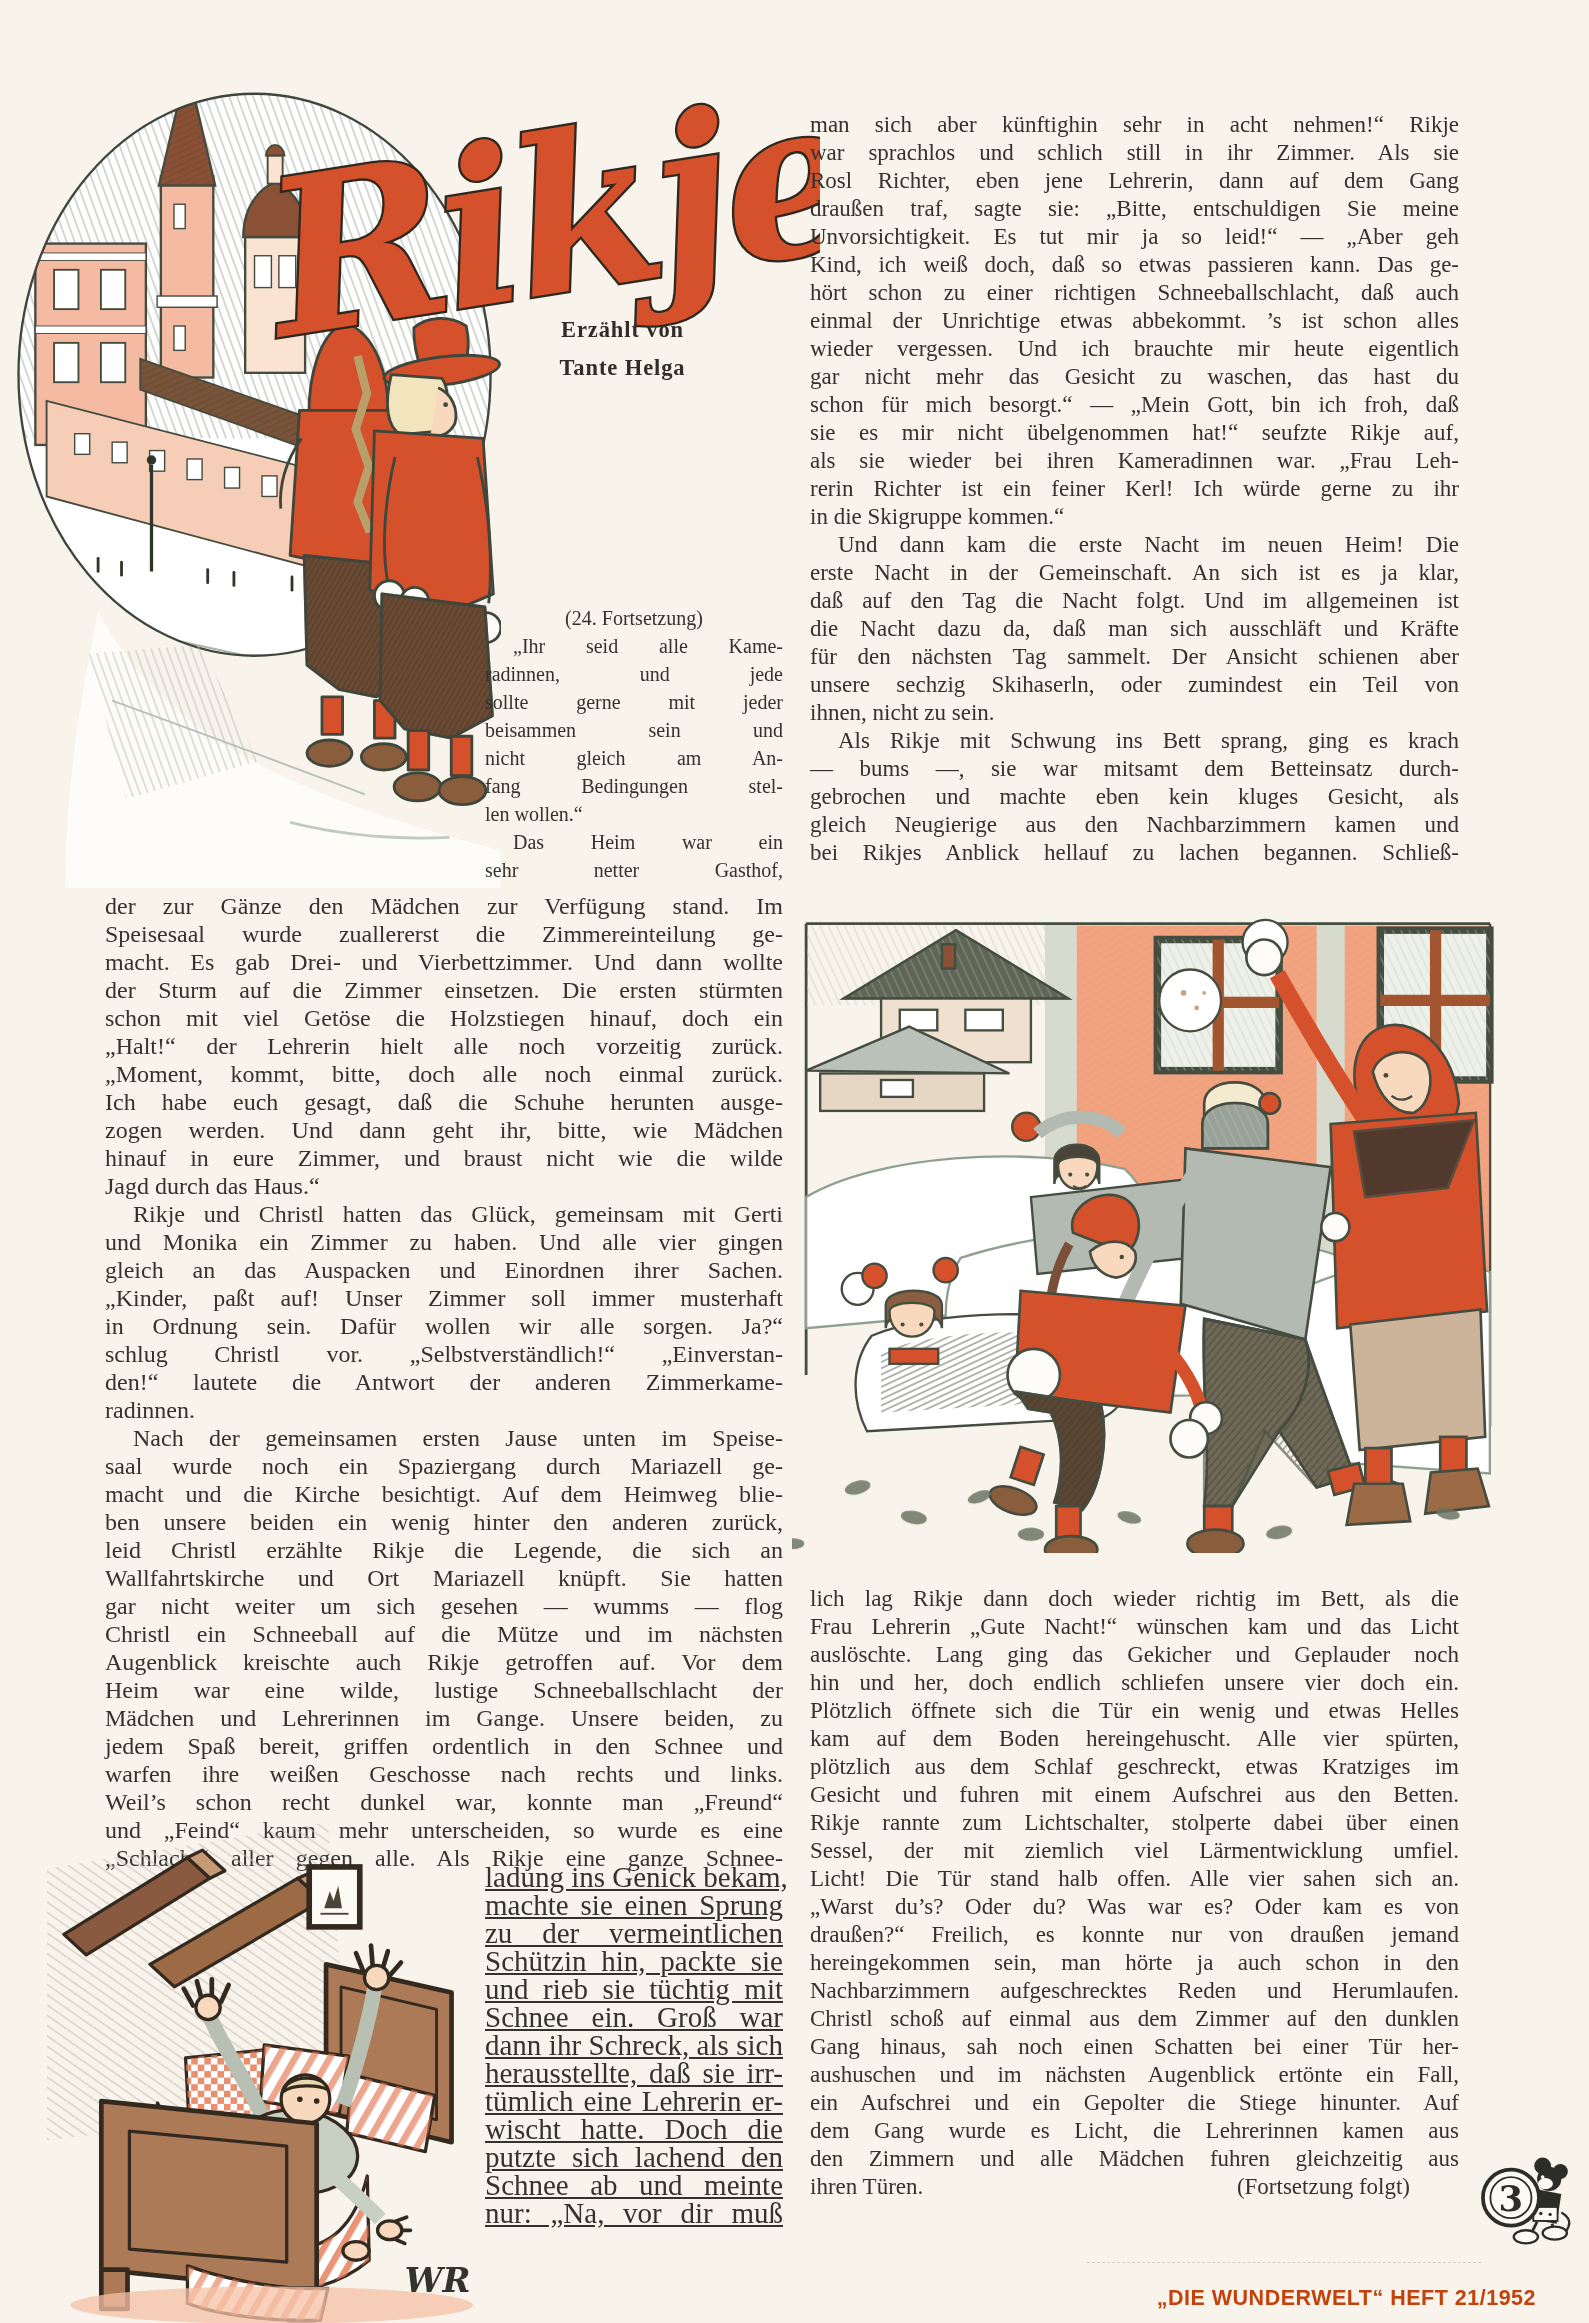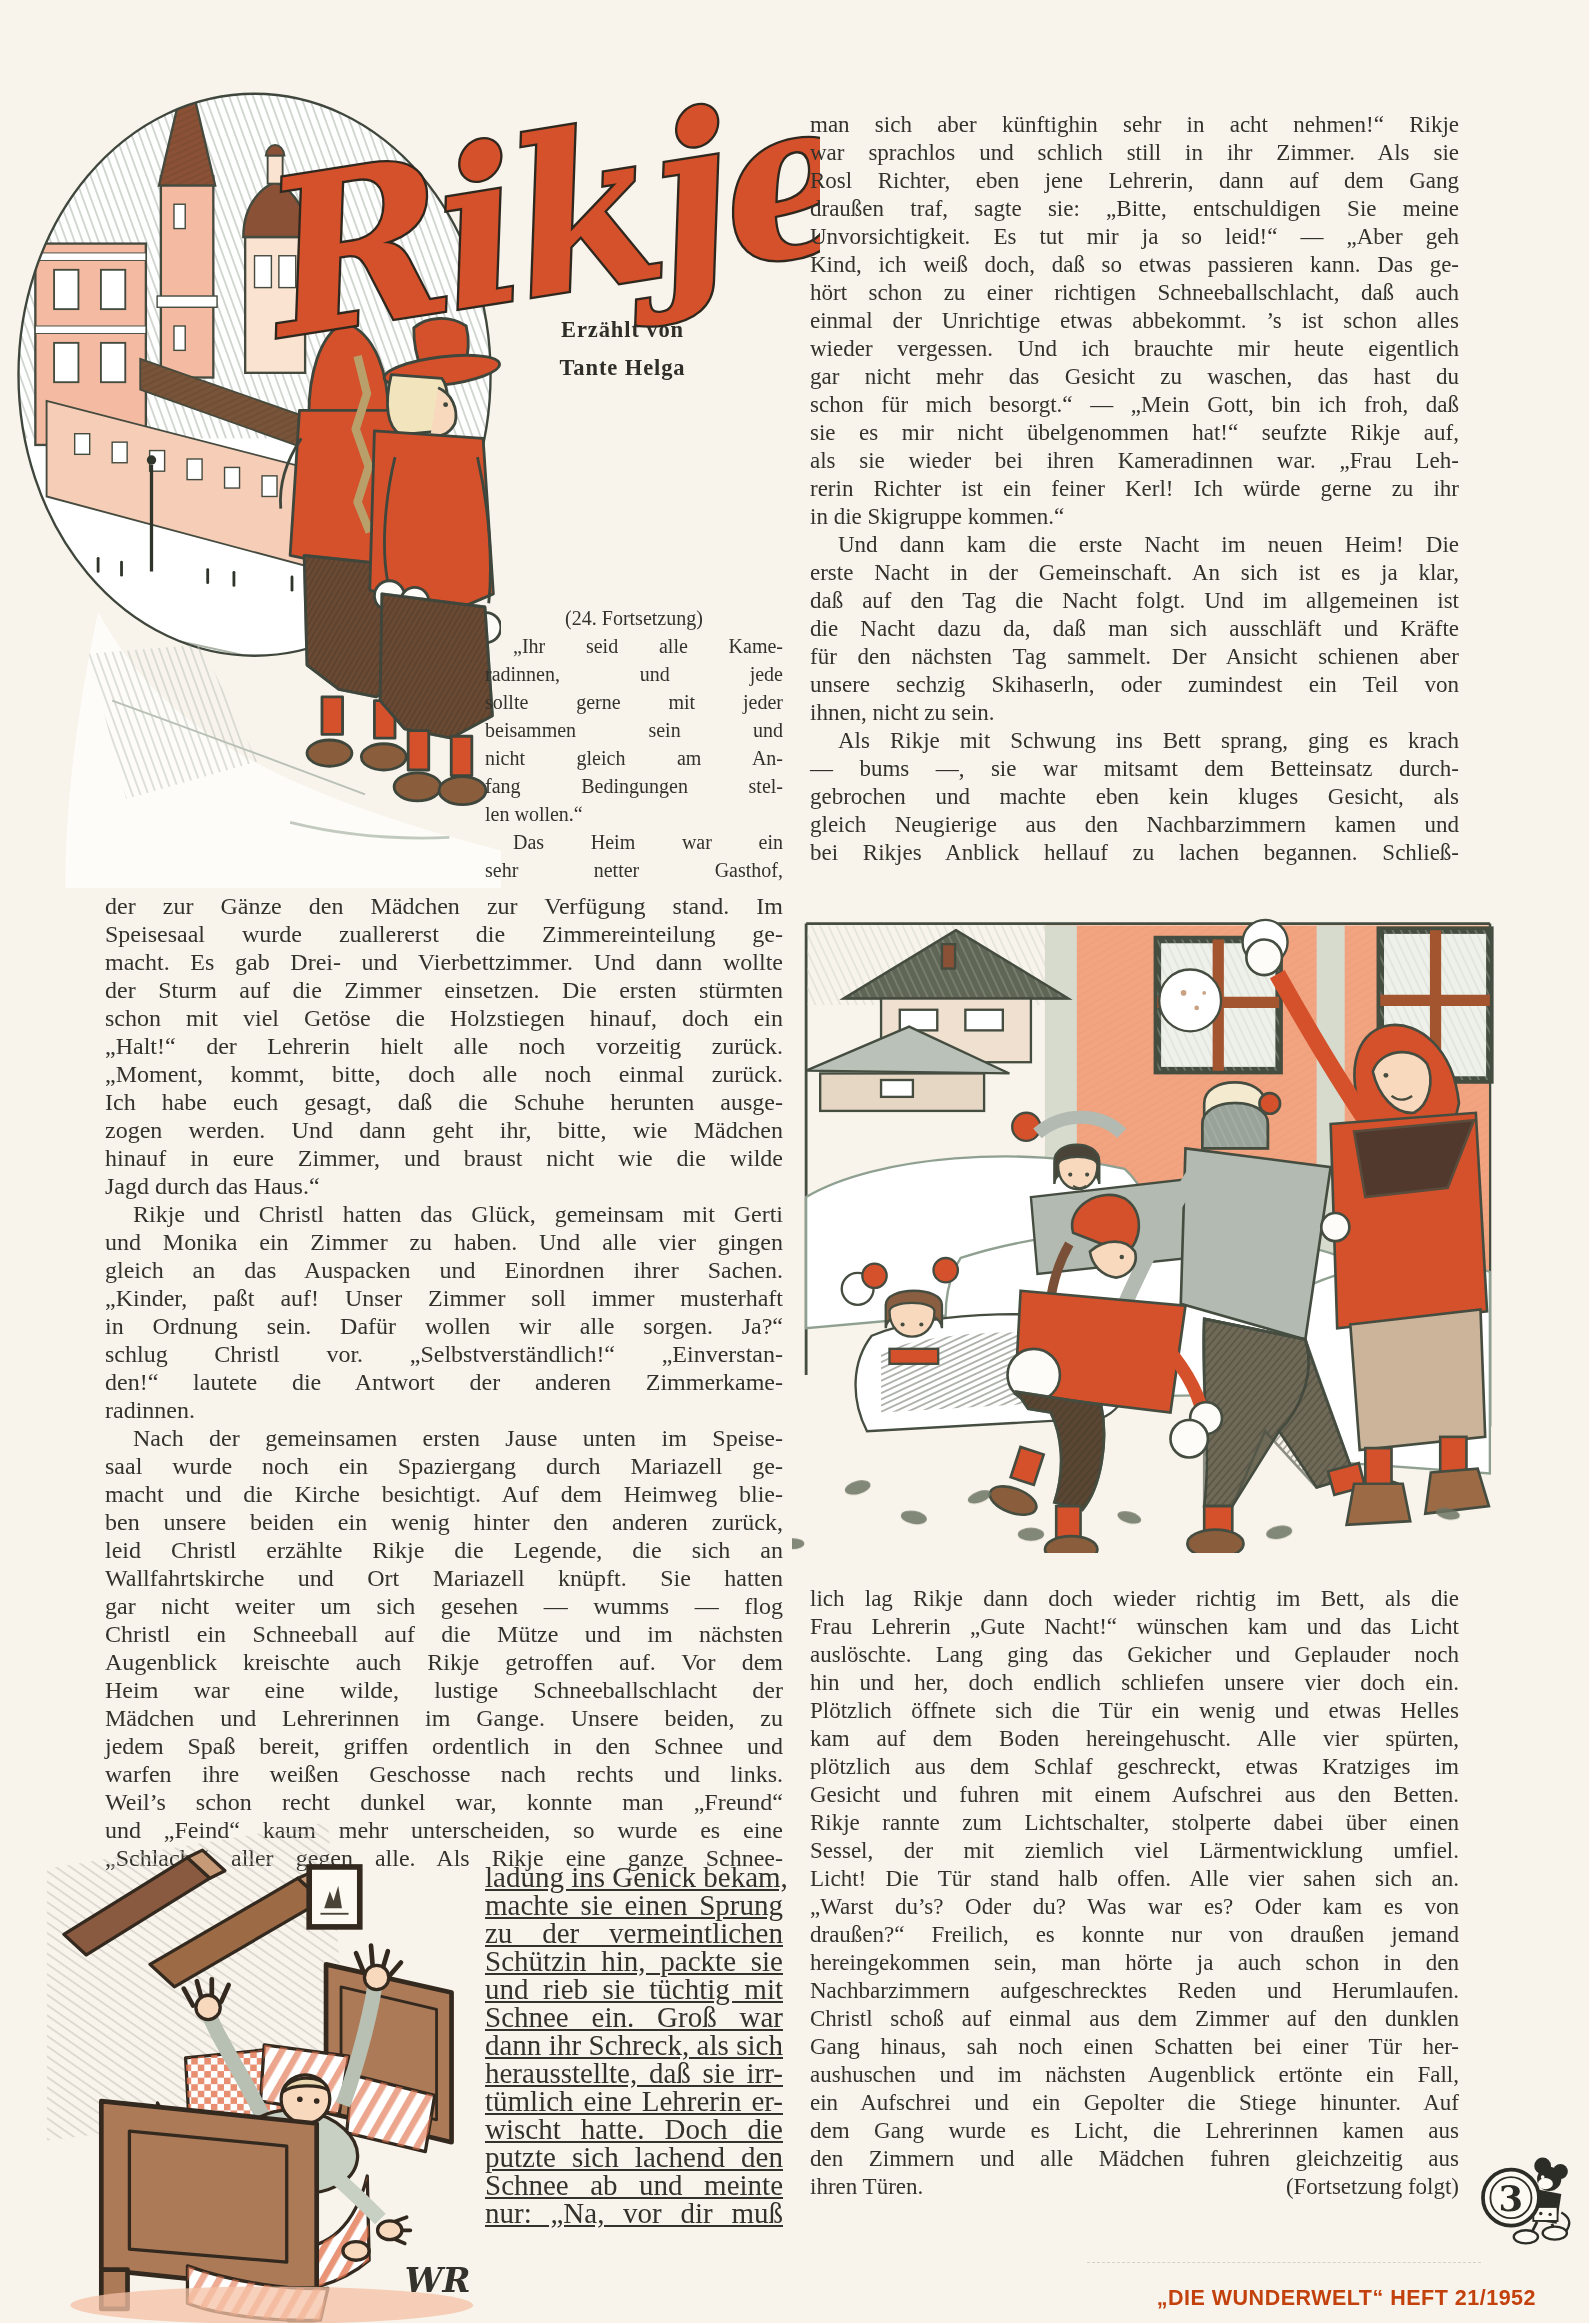--- a/index.html
+++ b/index.html
@@ -5,21 +5,21 @@
   html,body{margin:0;padding:0;background:#e8e4da;}
   .page{position:relative;width:1589px;height:2324px;background:#f8f4ec;overflow:hidden;
         font-family:"Liberation Serif",serif;color:#33322c;}
   .abs{position:absolute;}
   
   .tl{white-space:nowrap;text-align:justify;text-align-last:justify;text-justify:inter-word;}
   .tl.l{text-align-last:left;}
   .tl.c{text-align:center;text-align-last:center;}
   .tl.f{text-indent:28px;}
   .tl.s{display:flex;justify-content:space-between;white-space:normal;}
-  .tl.s .tail{}
+  .tl.s .tail{margin-right:49px;}
   
   .narrow-top   {left:485px;top:604px;width:298px;font-size:20px;line-height:28px;}
   .wide-block   {left:105px;top:892px;width:678px;font-size:24px;line-height:28px;}
   .narrow-bottom{left:485px;top:1863px;width:298px;font-size:29px;line-height:28px;text-decoration:underline;}
   .right-top    {left:810px;top:111px;width:649px;font-size:23px;line-height:28px;}
   .right-bottom {left:810px;top:1585px;width:649px;font-size:23px;line-height:28px;}
   .byline{left:529px;top:311px;width:187px;text-align:center;font-weight:bold;
           font-size:22.5px;line-height:38px;letter-spacing:0.9px;color:#2e2d27;}
   .footer{left:843px;top:2286px;width:693px;text-align:right;
           font-family:"Liberation Sans",sans-serif;font-weight:bold;

